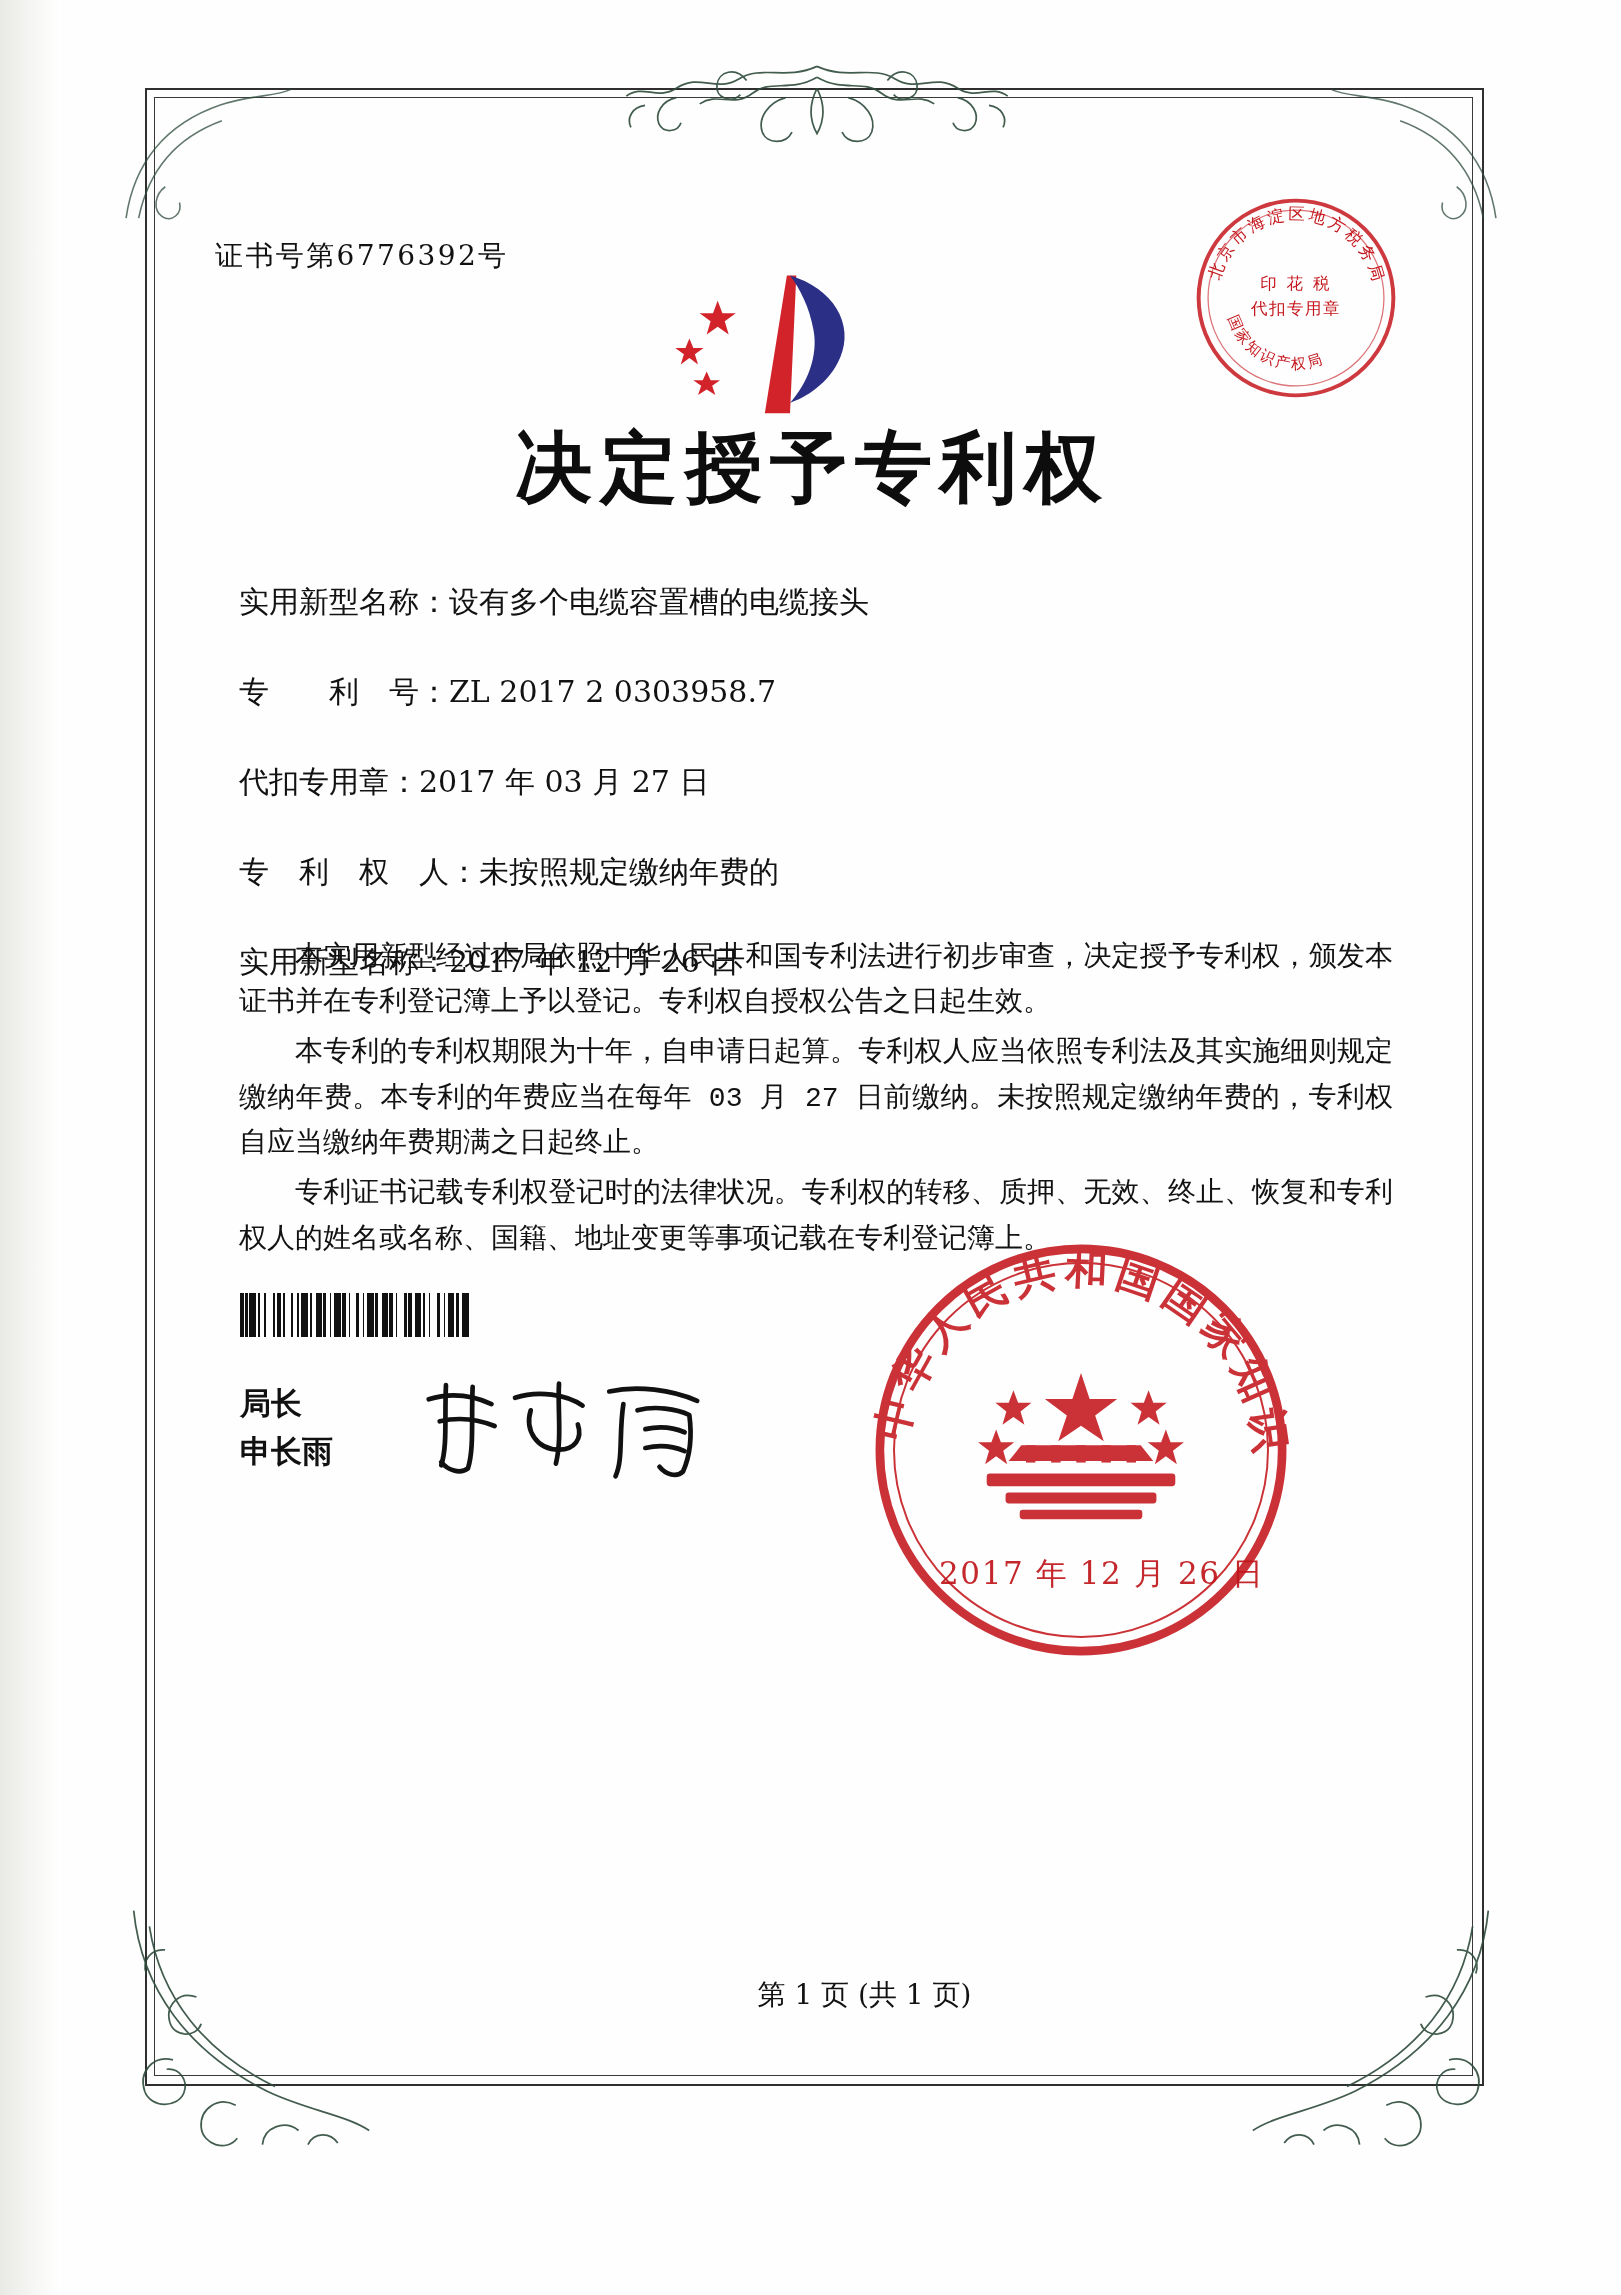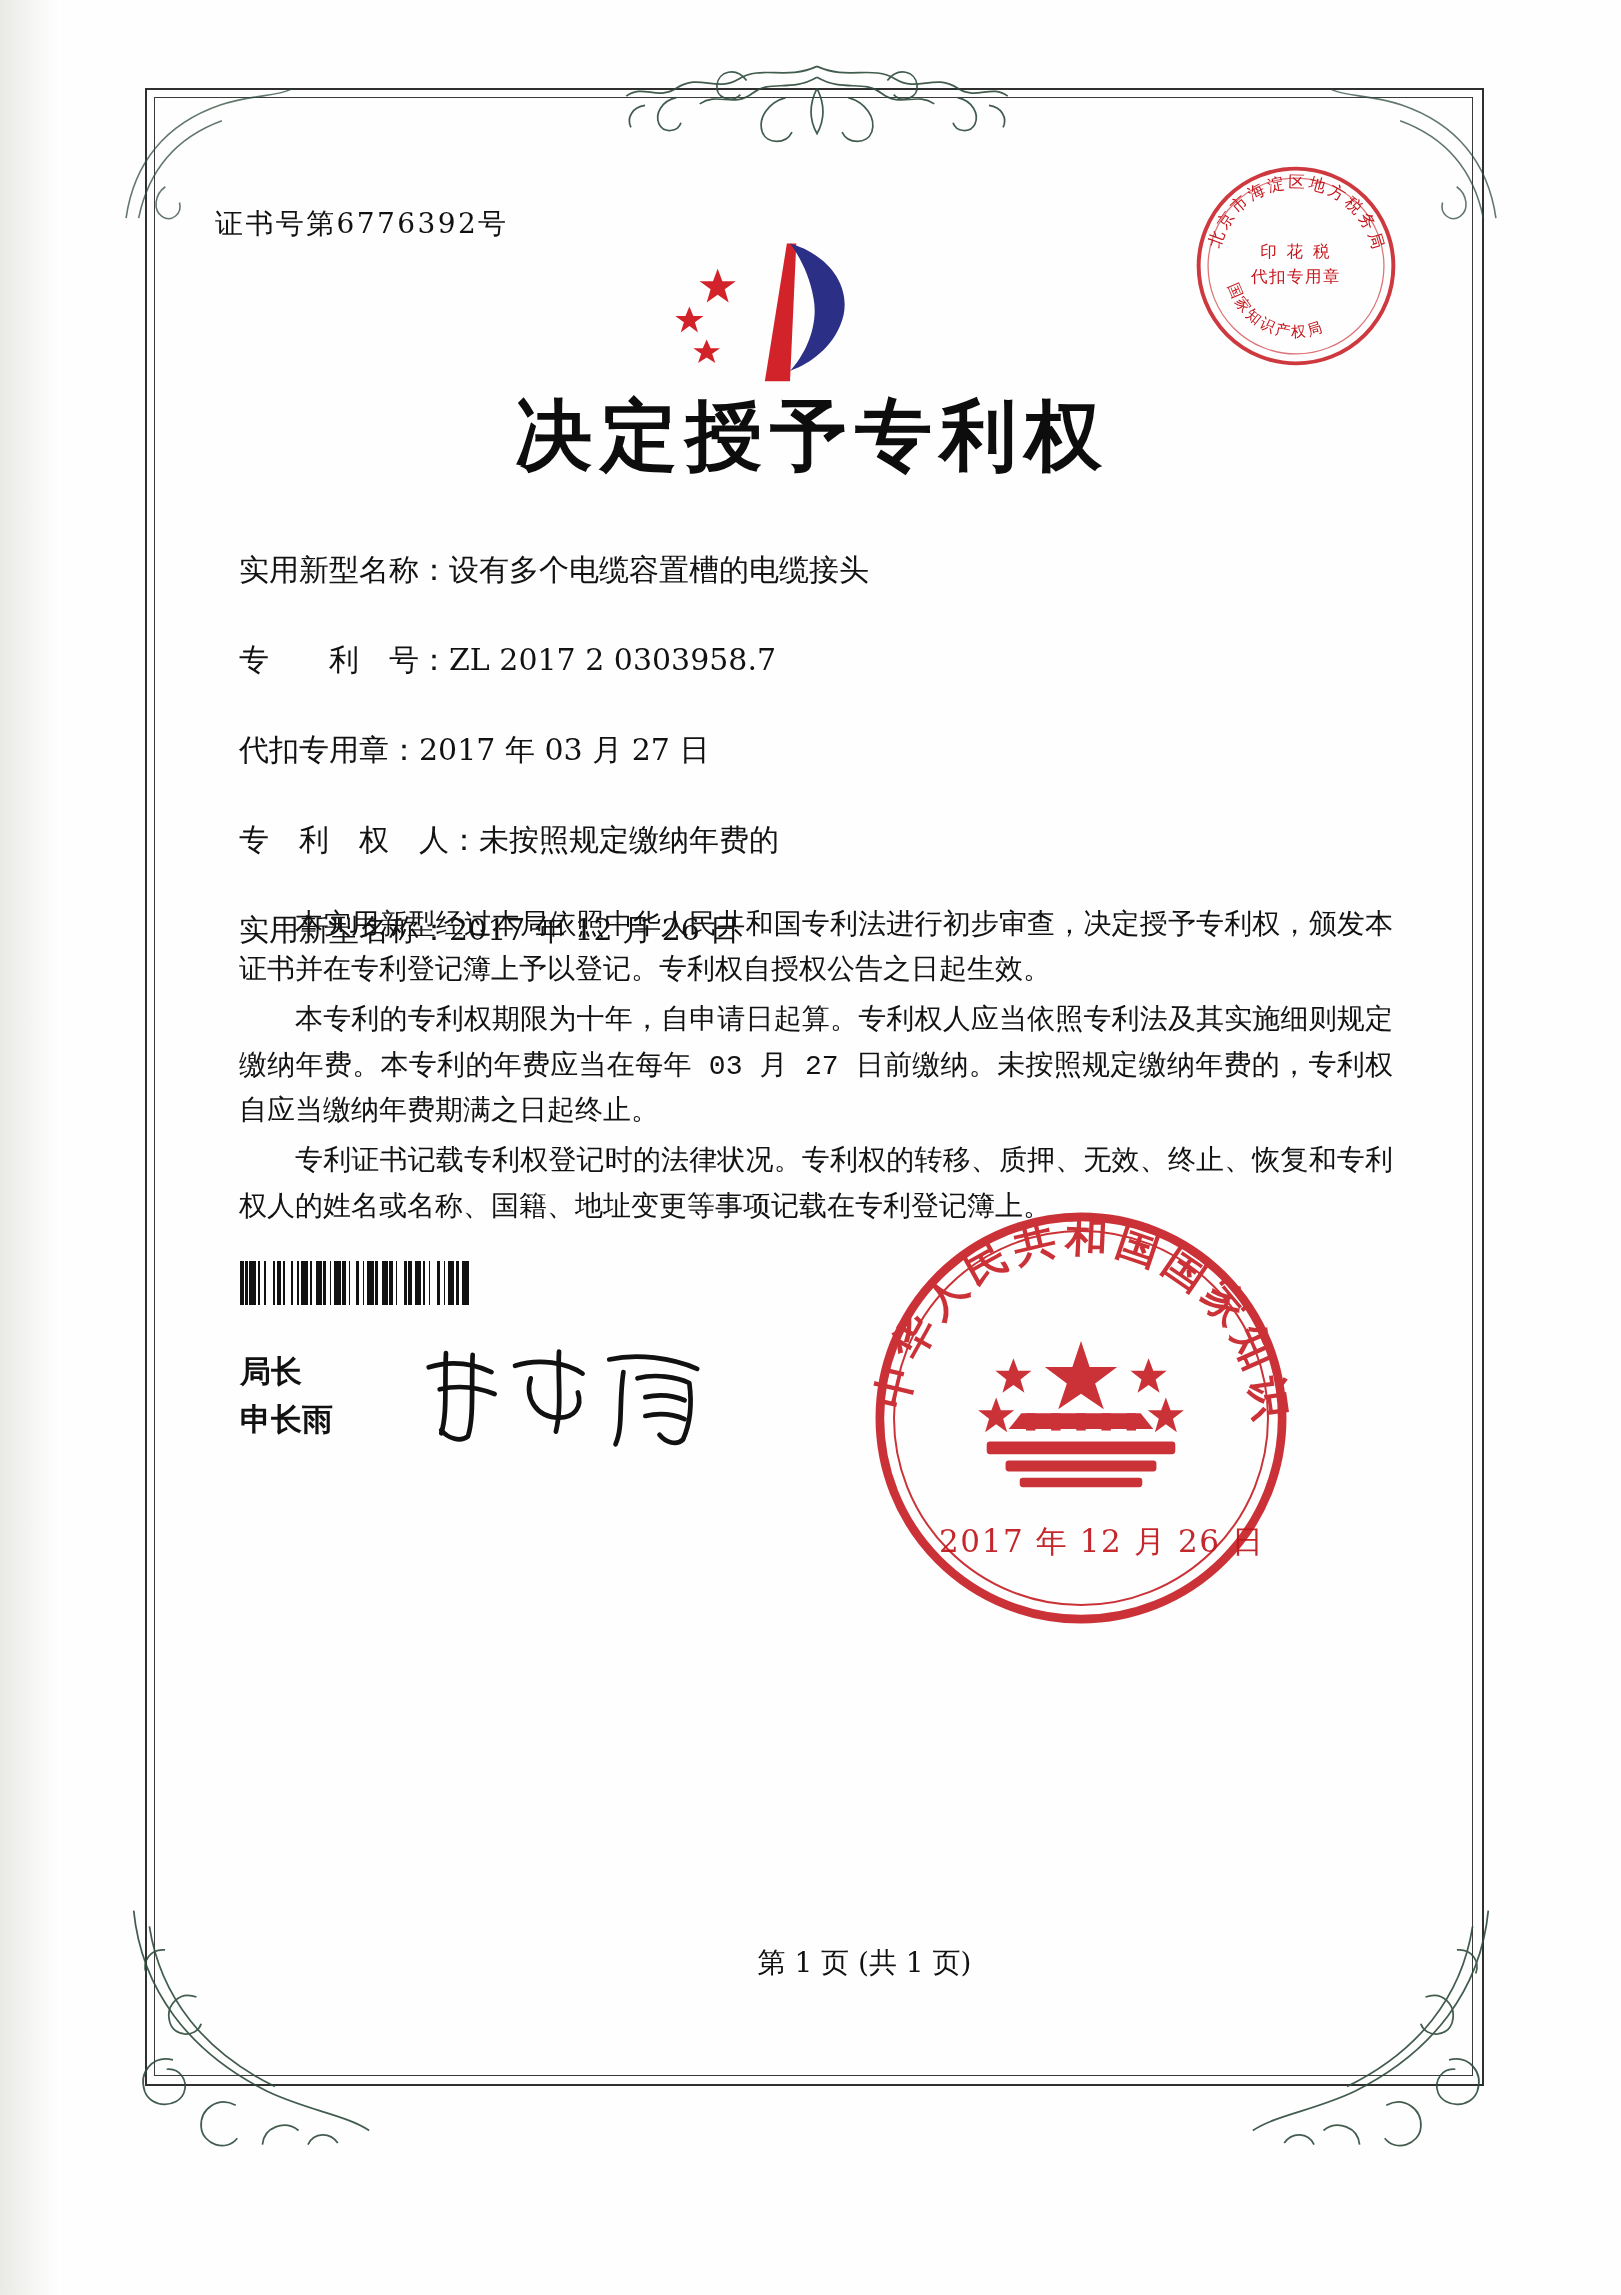--- a/index.html
+++ b/index.html
@@ -65,21 +65,21 @@
   }
   .orn-bl { left: 118px; bottom: 141px; width: 259px; height: 259px; }
   .orn-br { right: 118px; bottom: 141px; width: 259px; height: 259px; }
   .orn-tl { left: 118px; top: 69px; width: 181px; height: 157px; }
   .orn-tr { right: 118px; top: 69px; width: 181px; height: 157px; }
 
   
   .content {
     position: absolute;
     left: 154px;
-    top: 83px;
+    top: 115px;
     width: 1317px;
     height: 1977px;
   }
 
   .cert-no {
     position: absolute;
     left: 61px;
     top: 122px;
     font-size: 28px;
     letter-spacing: 2.4px;

